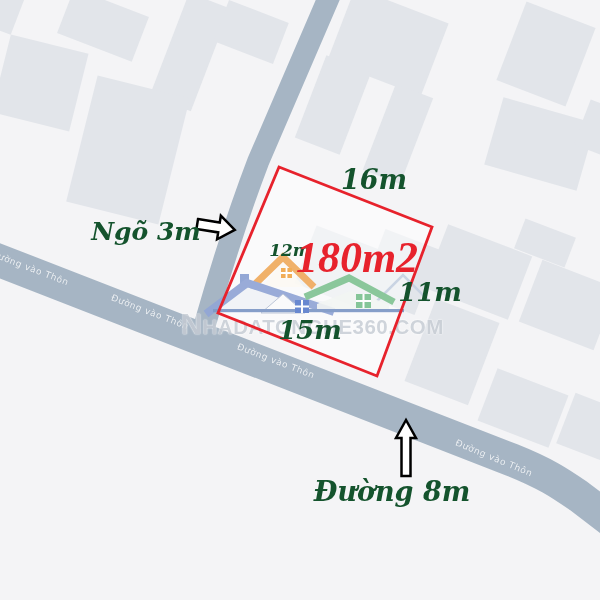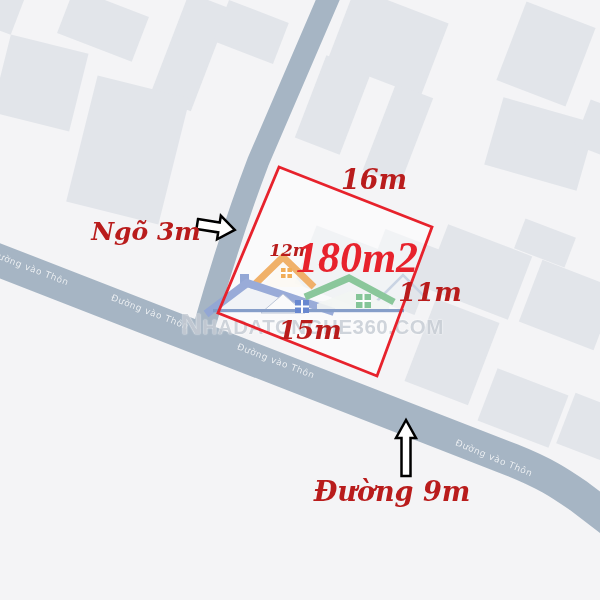--- a/index.html
+++ b/index.html
@@ -12,21 +12,21 @@
   html,body{margin:0;padding:0;}
   #map-canvas{
     position:relative;width:600px;height:600px;overflow:hidden;
     background:var(--background);
     font-family:"DejaVu Serif","Liberation Serif",serif;
   }
   #map-canvas svg{position:absolute;left:0;top:0;}
   .layer1{z-index:1;} .layer4{z-index:4;}
   .lbl{
     position:absolute;transform:translate(-50%,-50%);
-    font-weight:bold;font-style:italic;color:#b91c1c;white-space:nowrap;
+    font-weight:bold;font-style:italic;color:#14532d;white-space:nowrap;
     z-index:5;letter-spacing:0px;
   }
   .area-lbl{color:var(--accent-red);font-family:Liberation Serif, serif;}
   .road-name{
     position:absolute;z-index:2;white-space:nowrap;
     font-family:"DejaVu Sans","Liberation Sans",sans-serif;
     font-size:9px;color:#f2f5f8;opacity:.95;letter-spacing:.6px;
     transform:translate(-50%,-50%) rotate(21deg);
     text-shadow:0 0 1px rgba(120,135,150,.45);
   }
@@ -113,15 +113,15 @@
     <polygon points="-19,-5 3,-5 3,-12 19,0 3,12 3,5 -19,5" transform="translate(216,227) rotate(9)" fill="#fff" stroke="#000" stroke-width="2.5"></polygon>
     <polygon points="0,-29 -10,-11 -4.5,-11 -4.5,27 4.5,27 4.5,-11 10,-11" transform="translate(406,449)" fill="#fff" stroke="#000" stroke-width="2.5"></polygon>
   </svg>
 
   <div class="lbl" style="left:374px;top:179px;font-size:27px;">16m</div>
   <div class="lbl" style="left:290px;top:250px;font-size:17px;">12m</div>
   <div class="lbl area-lbl" style="left:357px;top:257px;font-size:44px;">180m2</div>
   <div class="lbl" style="left:430px;top:292px;font-size:26px;">11m</div>
   <div class="lbl" style="left:310px;top:330px;font-size:26px;">15m</div>
   <div class="lbl" style="left:146px;top:231px;font-size:25px;">Ngõ 3m</div>
-  <div class="lbl" style="left:392px;top:491px;font-size:27px;">Đường 9m</div>
+  <div class="lbl" style="left:392px;top:491px;font-size:27px;">Đường 8m</div>
 
 </div>
 
 </body></html>

